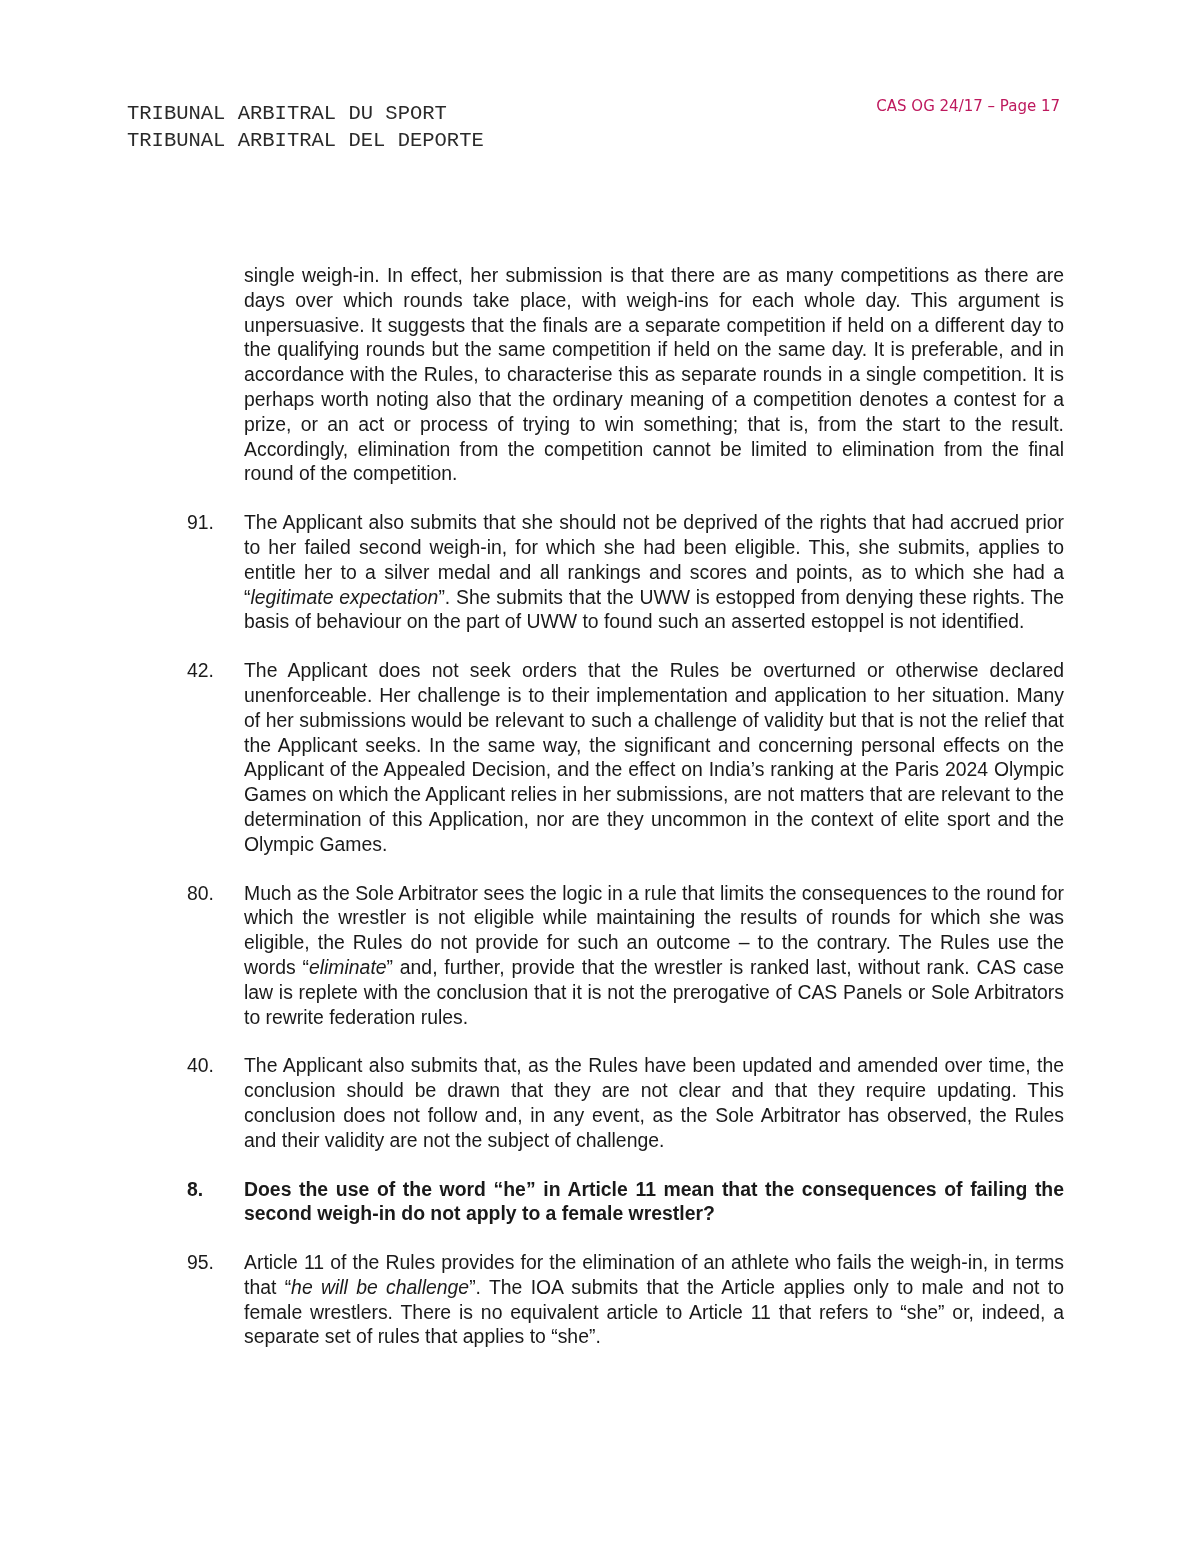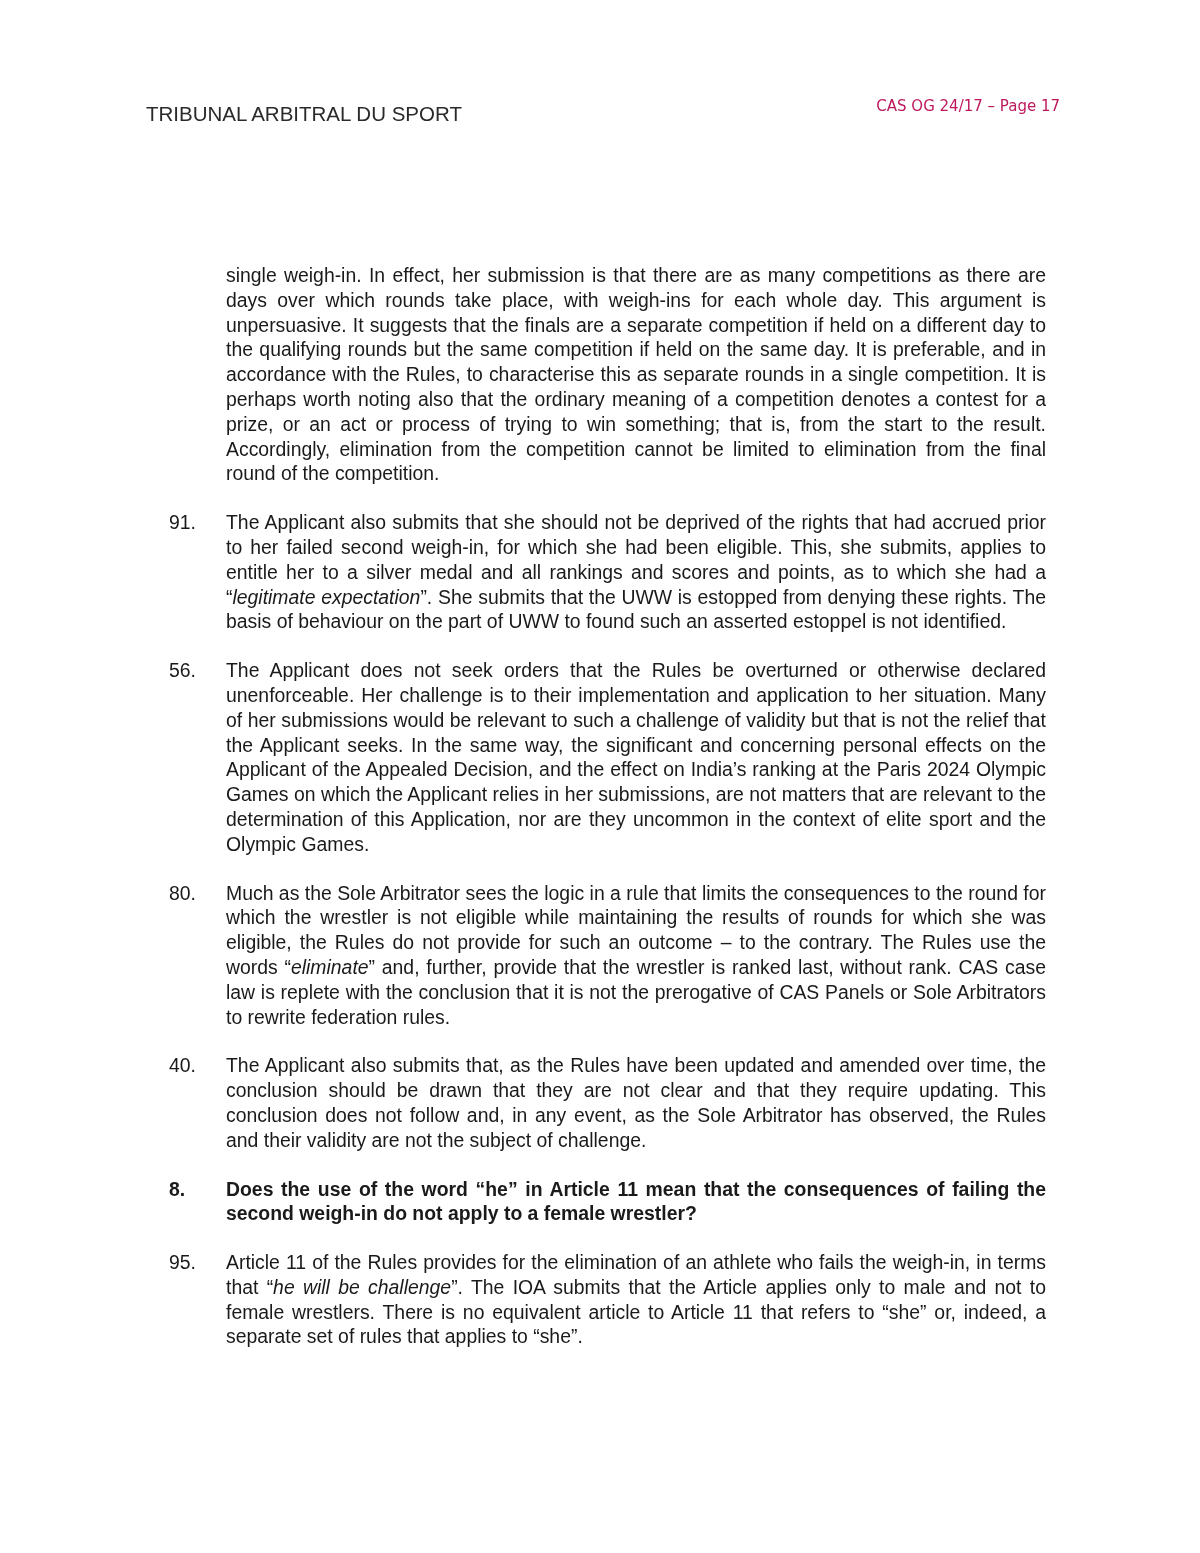--- a/index.html
+++ b/index.html
@@ -10,41 +10,41 @@
     body {
       width: 1200px;
       height: 1553px;
       position: relative;
       overflow: hidden;
       color: #1a1a1a;
       font-family: "Liberation Sans", sans-serif;
     }
     .letterhead {
       position: absolute;
-      left: 146px;
+      left: 127px;
       top: 100px;
-      font-family: Liberation Sans, sans-serif;
+      font-family: Liberation Mono, monospace;
       font-size: 20.5px;
       line-height: 27px;
       color: #2a2a2a;
       letter-spacing: 0px;
     }
     .letterhead div { white-space: nowrap; }
     .page-ref {
       position: absolute;
       right: 140px;
       top: 97px;
       font-family: "DejaVu Sans", sans-serif;
       font-size: 15px;
       color: #be185d;
       white-space: nowrap;
     }
     .body-text {
       position: absolute;
-      left: 122px;
+      left: 140px;
       top: 263px;
       width: 924px;
       font-family: "Liberation Sans", sans-serif;
       font-size: 19.4px;
       line-height: 24.8px;
       color: #1a1a1a;
     }
     .para {
       display: flex;
       margin-bottom: 24px;
@@ -62,38 +62,39 @@
     .heading .txt, .heading .num {
       font-weight: bold;
     }
     em { font-style: italic; }
   </style>
 </head>
 <body>
 
 <div class="letterhead">
   <div>TRIBUNAL ARBITRAL DU SPORT</div>
+  <div>TRIBUNAL ARBITRAL DEL DEPORTE</div>
 </div>
 
 <div class="page-ref">CAS OG 24/17 – Page 17</div>
 
 <div class="body-text">
 
   <div class="para continued">
     <div class="num"></div>
     <div class="txt">single weigh-in. In effect, her submission is that there are as many competitions as there are days over which rounds take place, with weigh-ins for each whole day. This argument is unpersuasive.  It suggests that the finals are a separate competition if held on a different day to the qualifying rounds but the same competition if held on the same day. It is preferable, and in accordance with the Rules, to characterise this as separate rounds in a single competition.  It is perhaps worth noting also that the ordinary meaning of a competition denotes a contest for a prize, or an act or process of trying to win something; that is, from the start to the result. Accordingly, elimination from the competition cannot be limited to elimination from the final round of the competition.</div>
   </div>
 
   <div class="para">
     <div class="num">91.</div>
     <div class="txt"><span>The Applicant also submits that she should not be deprived of the rights that had accrued prior to her failed second weigh-in, for which she had been eligible. This, she submits, applies to entitle her to a silver medal and all rankings and scores and points, as to which she had a “</span><em>legitimate expectation</em><span>”. She submits that the UWW is estopped from denying these rights.  The basis of behaviour on the part of UWW to found such an asserted estoppel is not identified.</span></div>
   </div>
 
   <div class="para">
-    <div class="num">56.</div>
+    <div class="num">42.</div>
     <div class="txt">The Applicant does not seek orders that the Rules be overturned or otherwise declared unenforceable. Her challenge is to their implementation and application to her situation. Many of her submissions would be relevant to such a challenge of validity but that is not the relief that the Applicant seeks.  In the same way, the significant and concerning personal effects on the Applicant of the Appealed Decision, and the effect on India’s ranking at the Paris 2024 Olympic Games on which the Applicant relies in her submissions, are not matters that are relevant to the determination of this Application, nor are they uncommon in the context of elite sport and the Olympic Games.</div>
   </div>
 
   <div class="para">
     <div class="num">80.</div>
     <div class="txt"><span>Much as the Sole Arbitrator sees the logic in a rule that limits the consequences to the round for which the wrestler is not eligible while maintaining the results of rounds for which she was eligible, the Rules do not provide for such an outcome – to the contrary. The Rules use the words “</span><em>eliminate</em><span>” and, further, provide that the wrestler is ranked last, without rank. CAS case law is replete with the conclusion that it is not the prerogative of CAS Panels or Sole Arbitrators to rewrite federation rules.</span></div>
   </div>
 
   <div class="para">
     <div class="num">40.</div>

